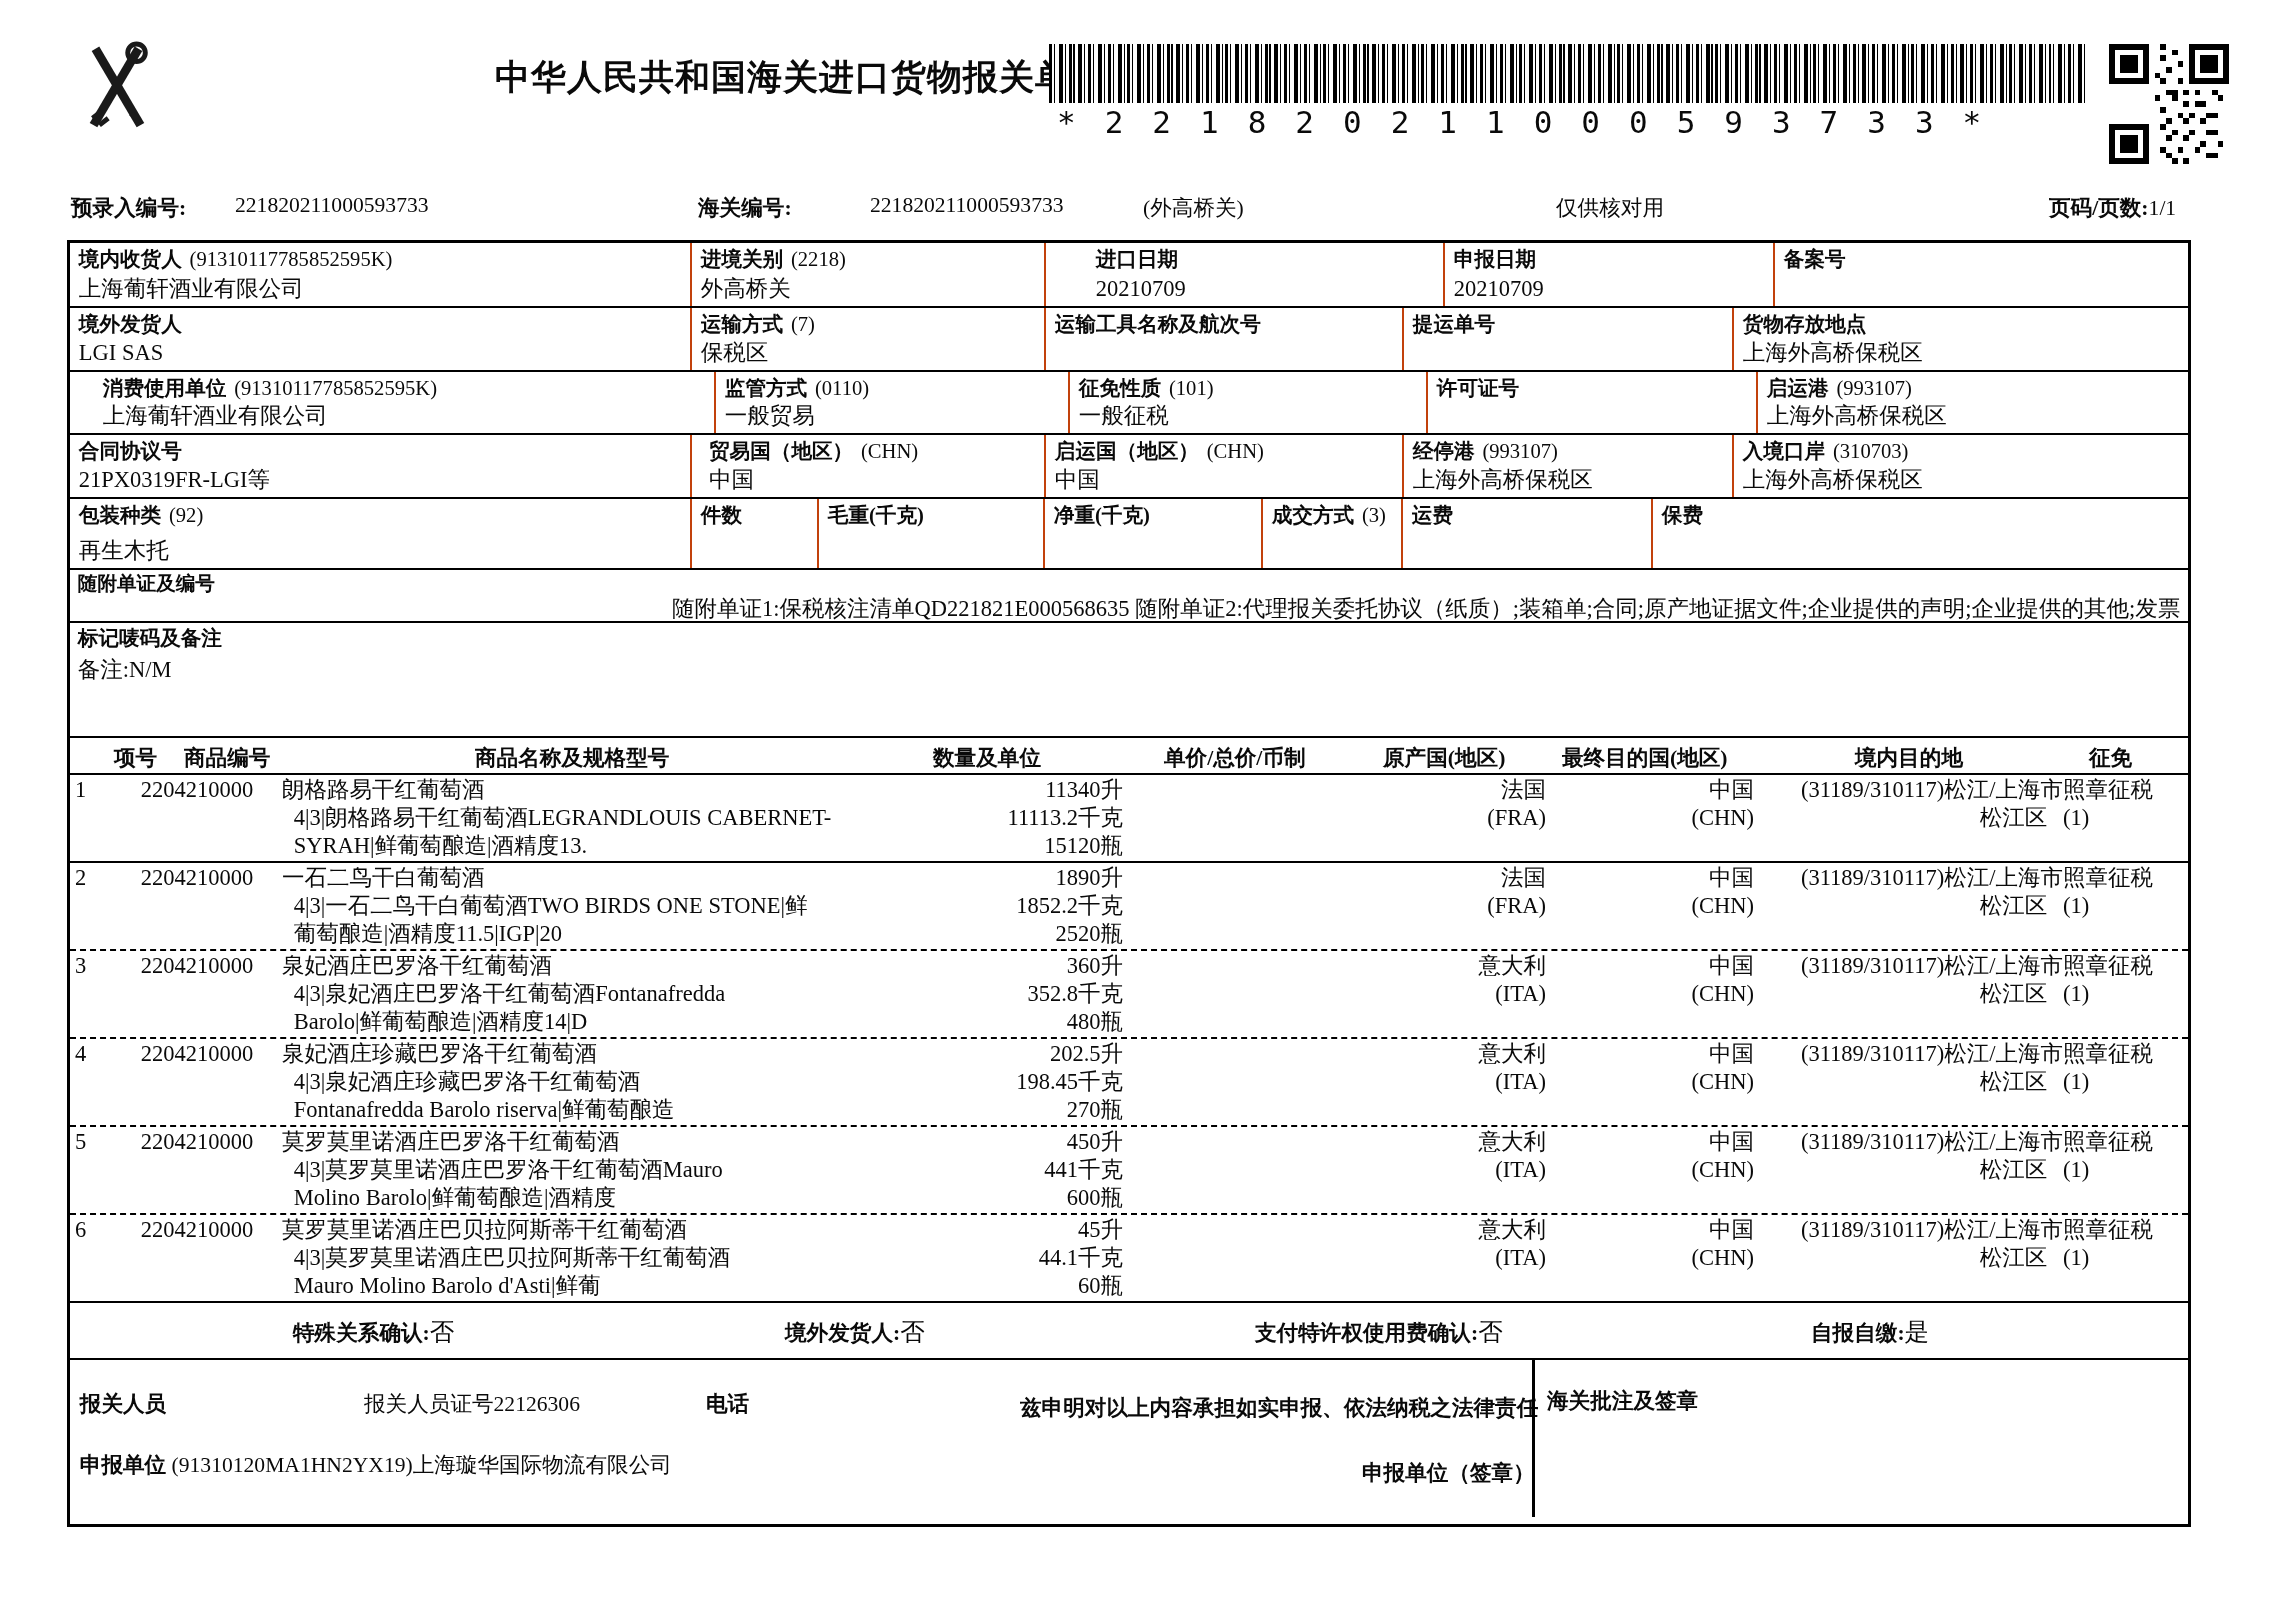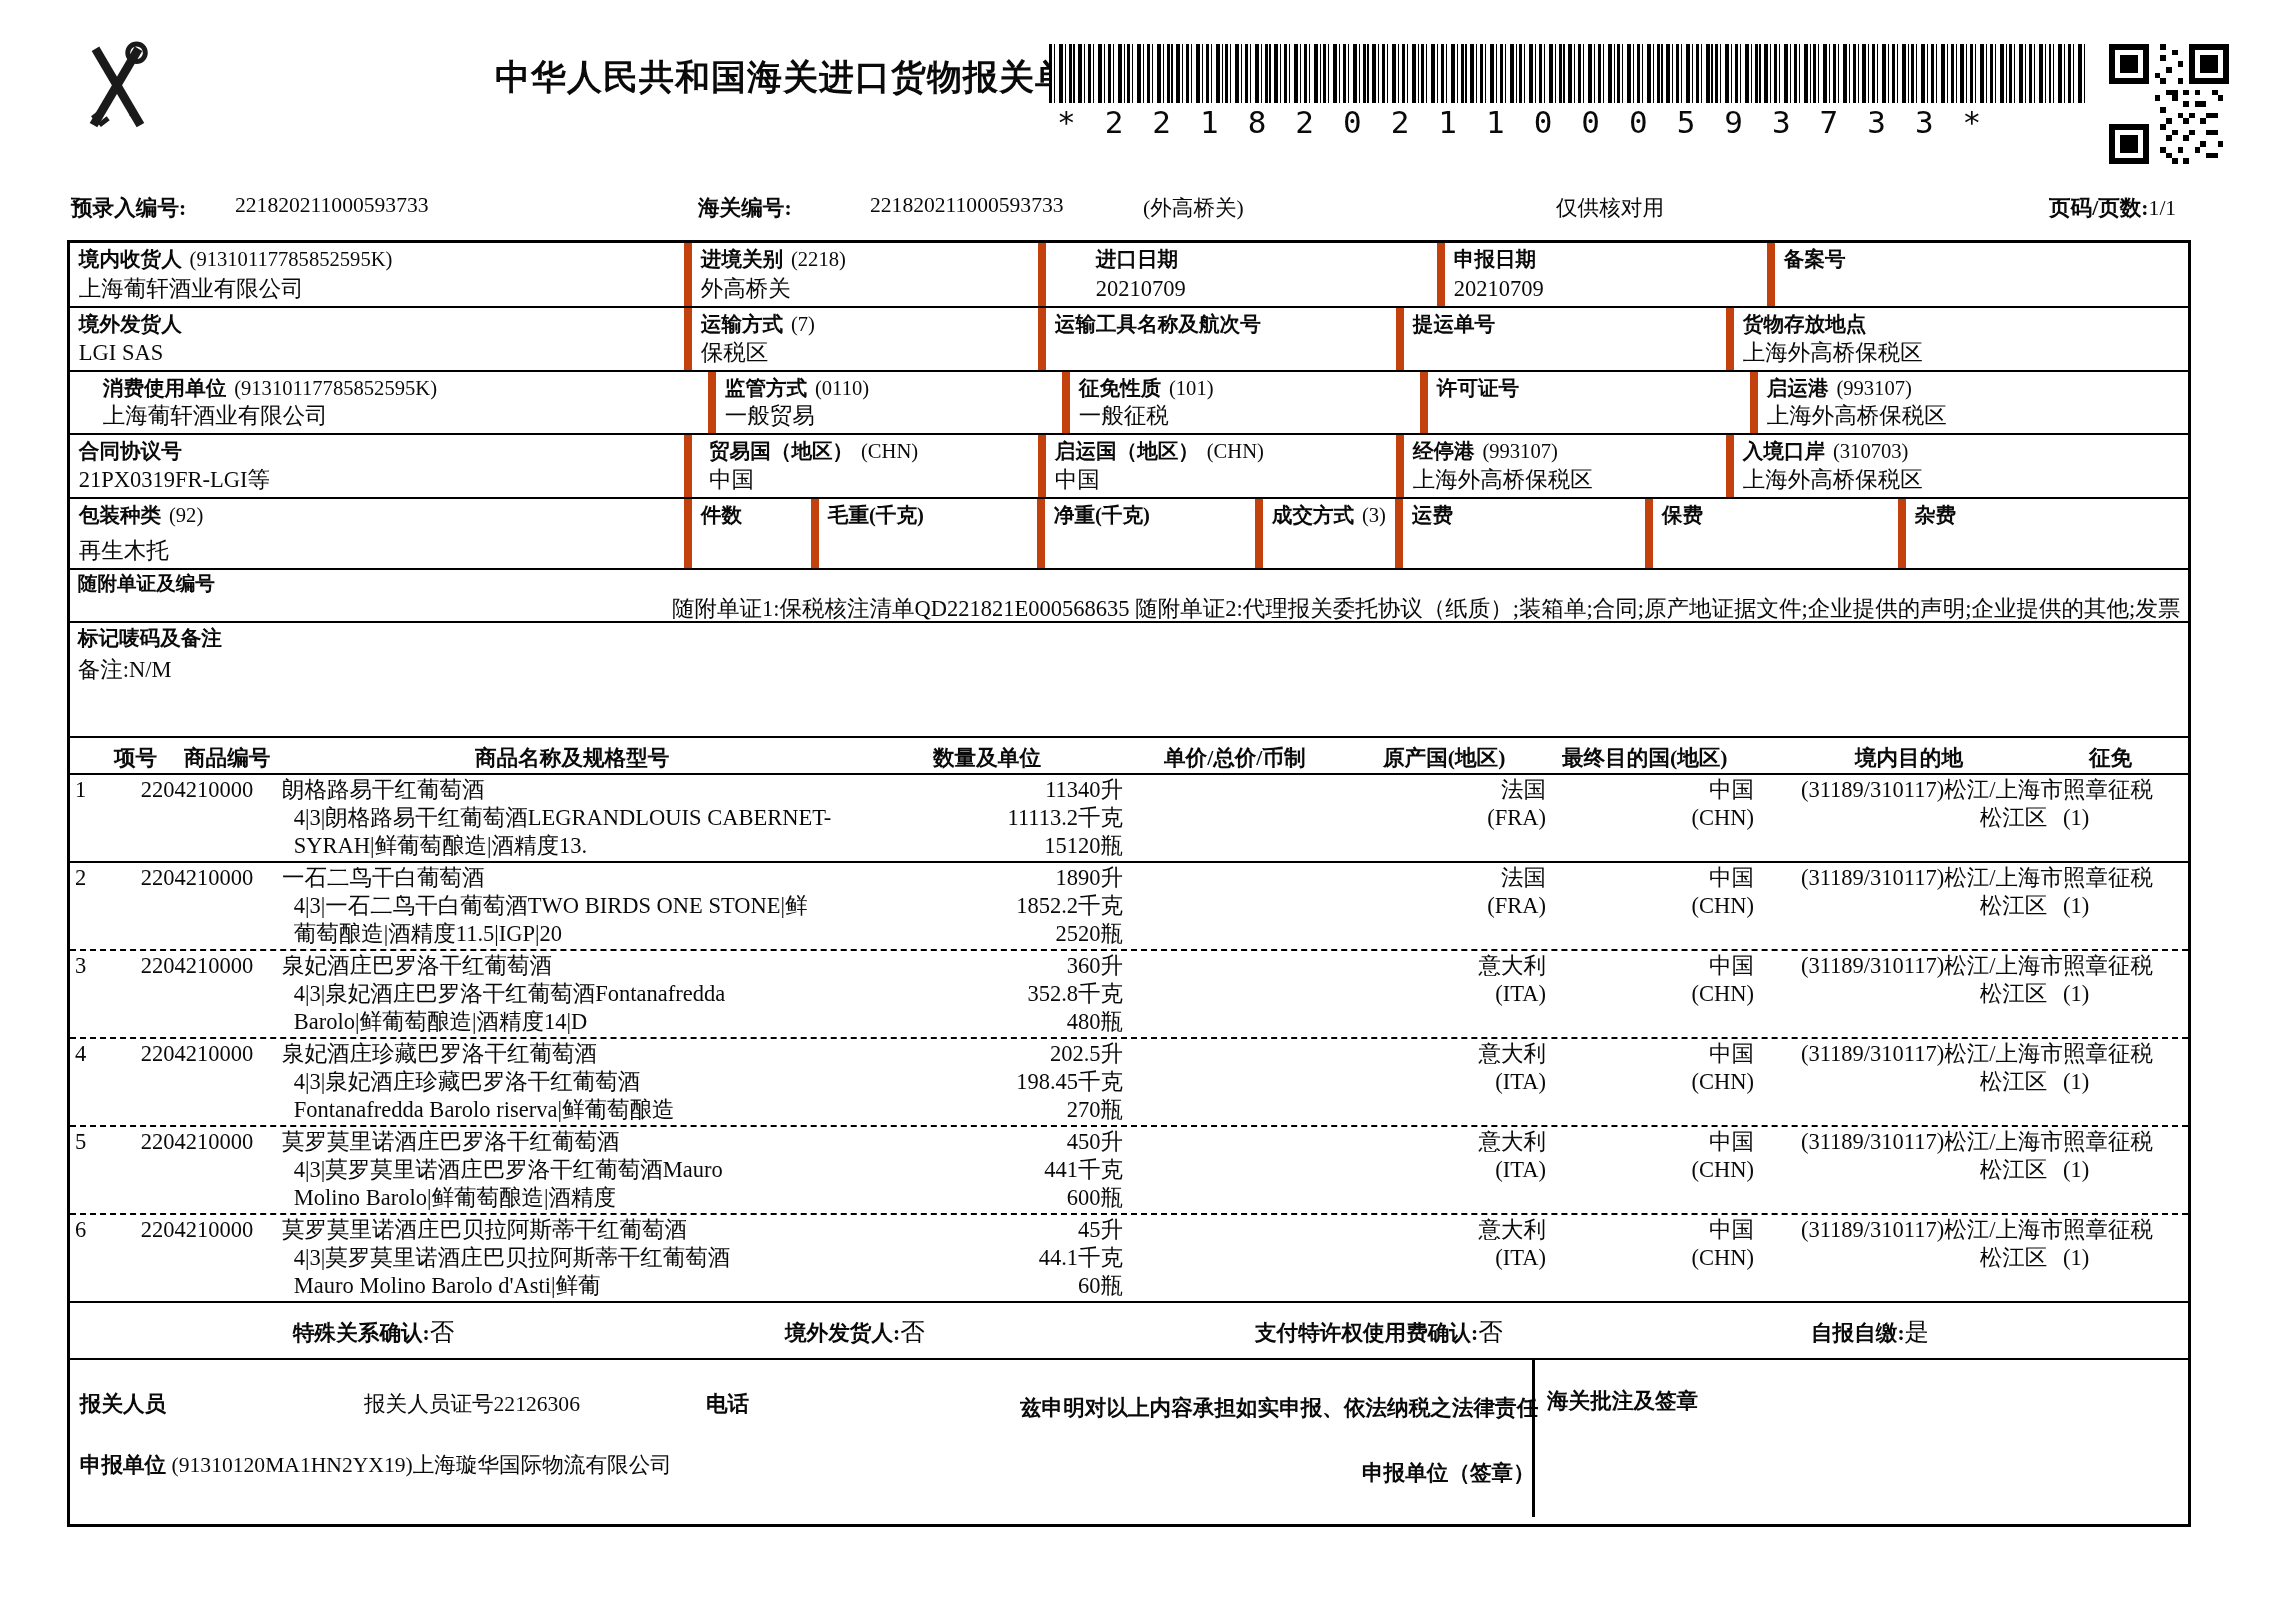--- a/index.html
+++ b/index.html
@@ -17,21 +17,21 @@
     font-size:31px;letter-spacing:29px;white-space:nowrap;}
   .qr{left:2109px;top:44px;width:120px;height:120px;}
 
   
   .meta{font-size:21.6px;top:193px;white-space:nowrap;}
 
   
   .form-body{position:absolute;left:67px;top:240px;width:2124px;height:1287px;
     border:3.9px solid #000;box-sizing:border-box;}
   .frow{display:flex;border-bottom:2.9px solid #000;box-sizing:border-box;}
-  .fcell{border-right:8px solid #c2410c;box-sizing:border-box;padding:4.9px 7.8px 2.9px 8.8px;
+  .fcell{border-right:2px solid #c2410c;box-sizing:border-box;padding:4.9px 7.8px 2.9px 8.8px;
     display:flex;flex-direction:column;overflow:hidden;}
   .fcell:last-child{border-right:none;flex:1;}
   .flbl{font-size:20.6px;font-weight:bold;line-height:23.5px;white-space:nowrap;}
   .code{font-weight:normal;margin-left:7.8px;}
   .fval{font-size:22.5px;line-height:25.5px;margin-top:auto;padding-bottom:2px;white-space:nowrap;}
 
   .docs-box{height:53px;border-bottom:2.9px solid #000;box-sizing:border-box;padding:2px 7.8px;}
   .docs-box .flbl{font-size:19.6px;}
   .docs-box .docs-val{font-size:22.5px;line-height:25.5px;white-space:nowrap;text-align:right;}
   .marks-box{height:115px;border-bottom:2.9px solid #000;box-sizing:border-box;padding:3.9px 7.8px;}
@@ -255,23 +255,20 @@
       </div>
       <div class="fcell" style="width:140px;">
         <div class="flbl"><span>成交方式</span><span class="code">(3)</span></div>
       </div>
       <div class="fcell" style="width:250px;">
         <div class="flbl"><span>运费</span></div>
       </div>
       <div class="fcell" style="width:253px;">
         <div class="flbl"><span>保费</span></div>
       </div>
-      <div class="fcell">
-        <div class="flbl"><span>杂费</span></div>
-      </div>
     </div>
 
     <div class="docs-box">
       <div class="flbl">随附单证及编号</div>
       <div class="docs-val">随附单证1:保税核注清单QD221821E000568635 随附单证2:代理报关委托协议（纸质）;装箱单;合同;原产地证据文件;企业提供的声明;企业提供的其他;发票</div>
     </div>
 
     <div class="marks-box">
       <div class="flbl">标记唛码及备注</div>
       <div class="mval">备注:N/M</div>

